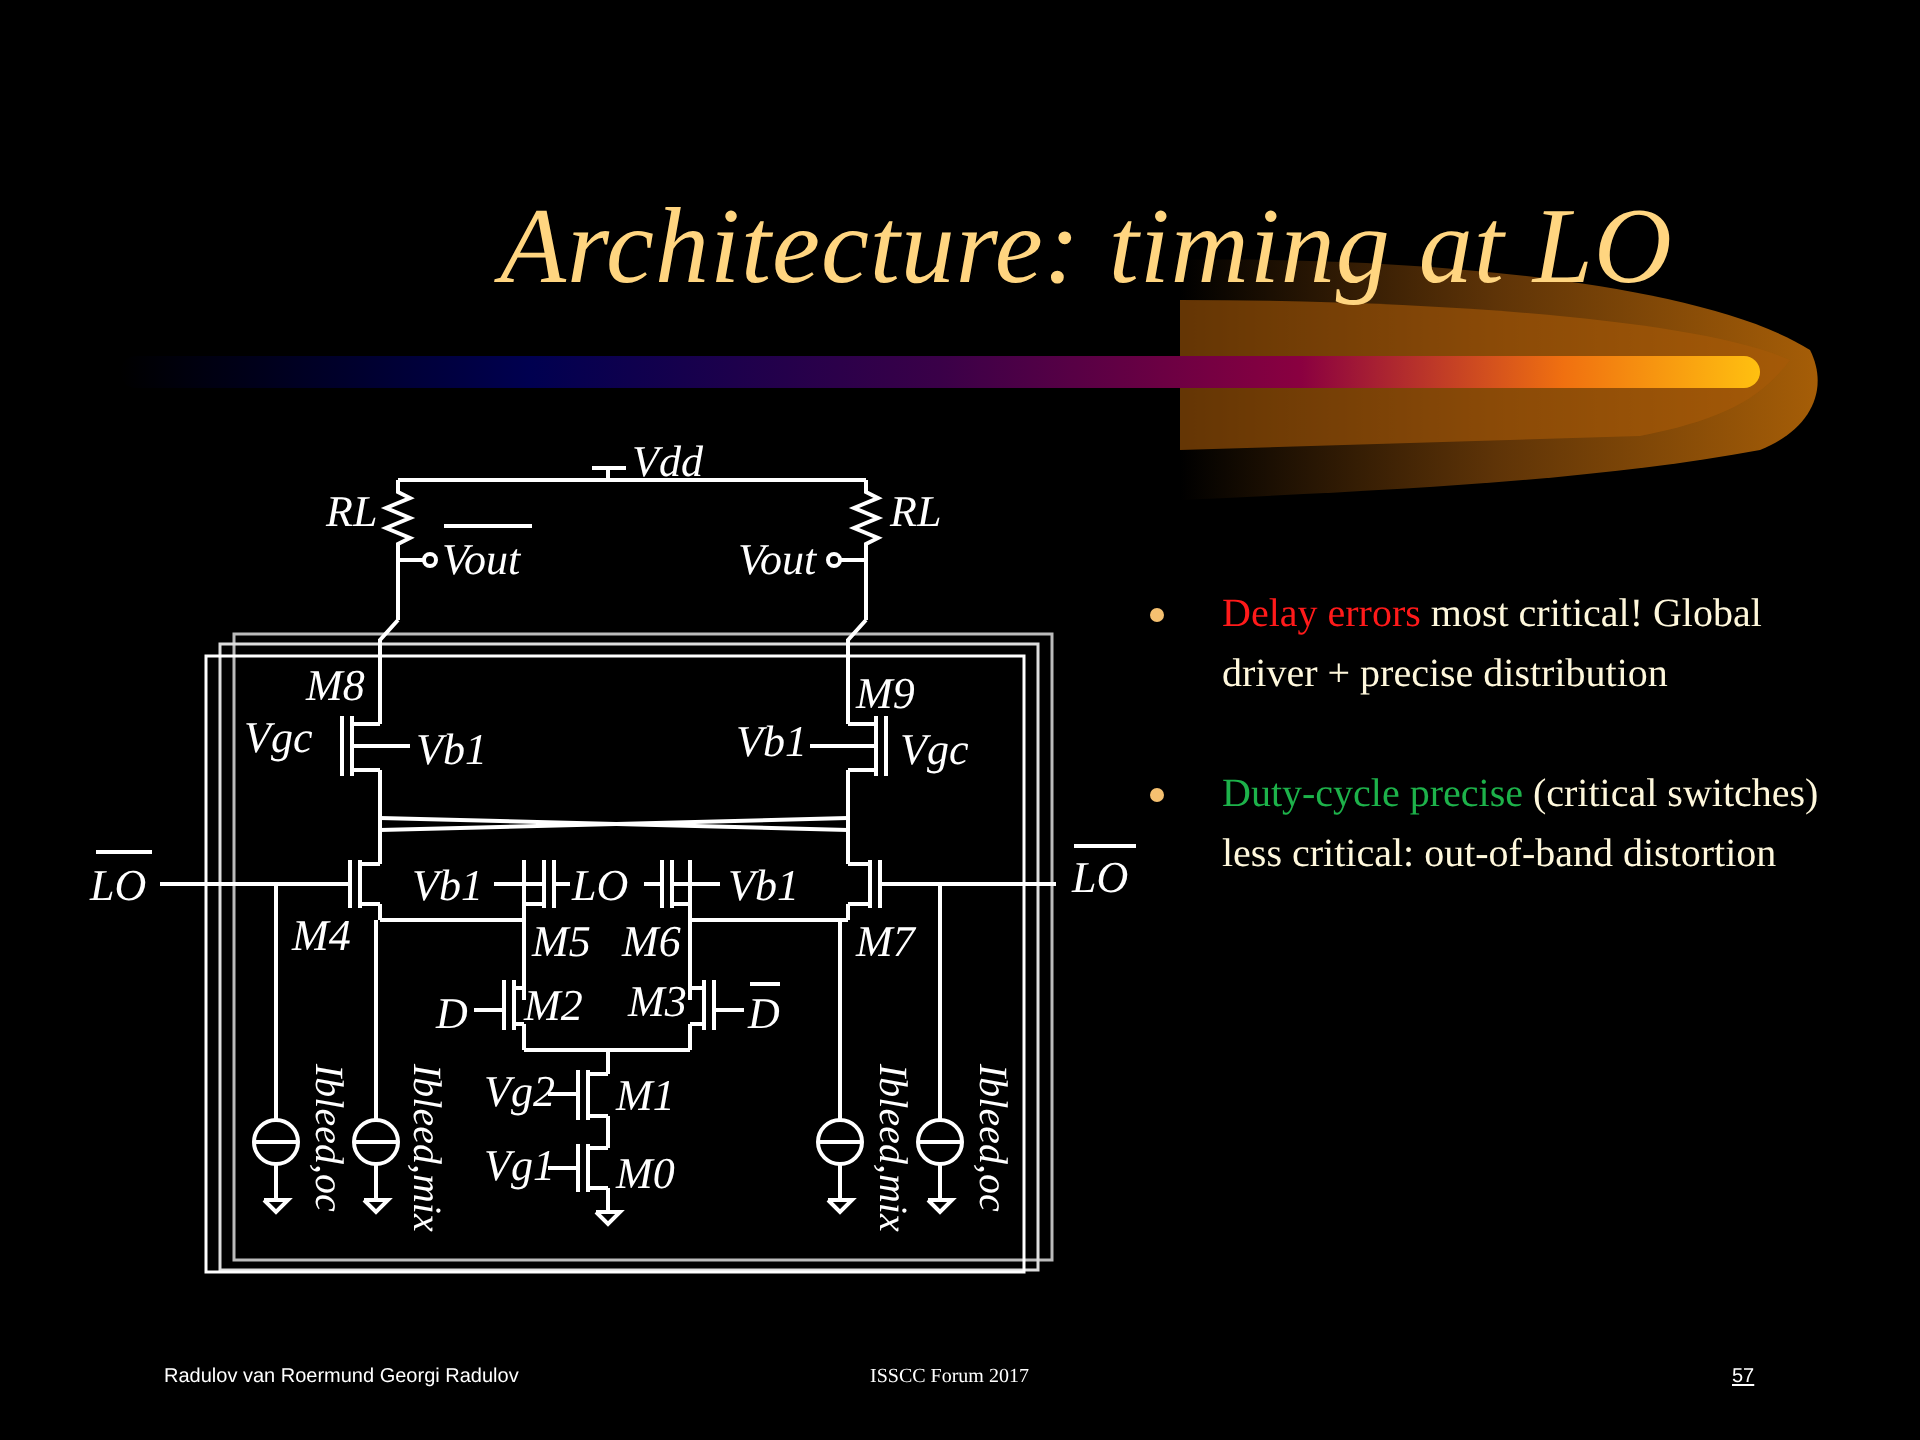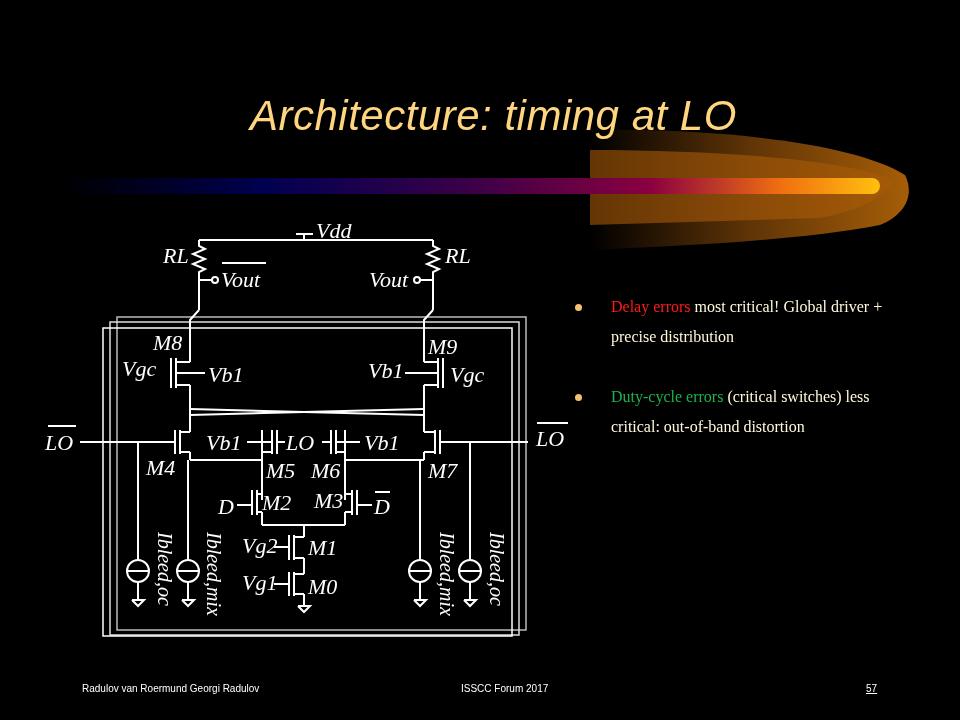--- a/index.html
+++ b/index.html
@@ -1,20 +1,20 @@
 <!DOCTYPE html>
 <html><head>
 <meta charset="utf-8">
 <style>
   html, body { margin:0; padding:0; background:#000; }
   body { width:960px; height:720px; position:relative; overflow:hidden; font-family:"Liberation Serif", serif; }
   .swoosh { position:absolute; left:0; top:0; width:960px; height:720px; }
-  .title { position:absolute; left:250px; top:92px; width:660px; font-family:Liberation Sans, sans-serif; font-style:italic; font-size:42px; color:#FFD580; white-space:nowrap; letter-spacing:0.5px; }
+  .title { position:absolute; left:250px; top:92px; width:660px; font-family:Liberation Serif, serif; font-style:italic; font-size:54px; color:#FFD580; white-space:nowrap; letter-spacing:0.5px; }
   .bullets { position:absolute; left:575px; top:292px; width:340px; }
-  .bullet { position:relative; padding-left:36px; font-family:"Liberation Serif", serif; font-size:16px; line-height:30px; color:#FFF8DC; margin-bottom:30px; }
+  .bullet { position:relative; padding-left:36px; font-family:"Liberation Serif", serif; font-size:20px; line-height:30px; color:#FFF8DC; margin-bottom:30px; }
   .bullet .dot { position:absolute; left:0; top:12px; width:7px; height:7px; border-radius:50%; background:#F5C070; }
   .red { color:#FF1A1A; }
   .green { color:#1DB24A; }
   .footer { position:absolute; top:683px; font-family:"Liberation Sans", sans-serif; font-size:10px; color:#fff; }
   .circuit { position:absolute; left:0; top:0; width:960px; height:720px; }
   .circuit text { font-family:"Liberation Serif", serif; font-style:italic; fill:#fff; }
 </style>
 </head>
 <body>
 
@@ -207,19 +207,19 @@
   </g>
 </svg>
 
 <div class="bullets">
   <div class="bullet">
     <span class="dot"></span>
     <span class="red">Delay errors</span><span> most critical! Global driver + precise distribution</span>
   </div>
   <div class="bullet">
     <span class="dot"></span>
-    <span class="green">Duty-cycle errors</span><span> (critical switches) less critical: out-of-band distortion</span>
+    <span class="green">Duty-cycle precise</span><span> (critical switches) less critical: out-of-band distortion</span>
   </div>
 </div>
 
 <div class="footer" style="left:82px;">Radulov van Roermund Georgi Radulov</div>
-<div class="footer" style="left:461px;">ISSCC  Forum 2017</div>
+<div class="footer" style="left:435px;font-family:Liberation Serif, serif;">ISSCC  Forum 2017</div>
 <div class="footer" style="left:866px;text-decoration:underline;">57</div>
 
 </body></html>

